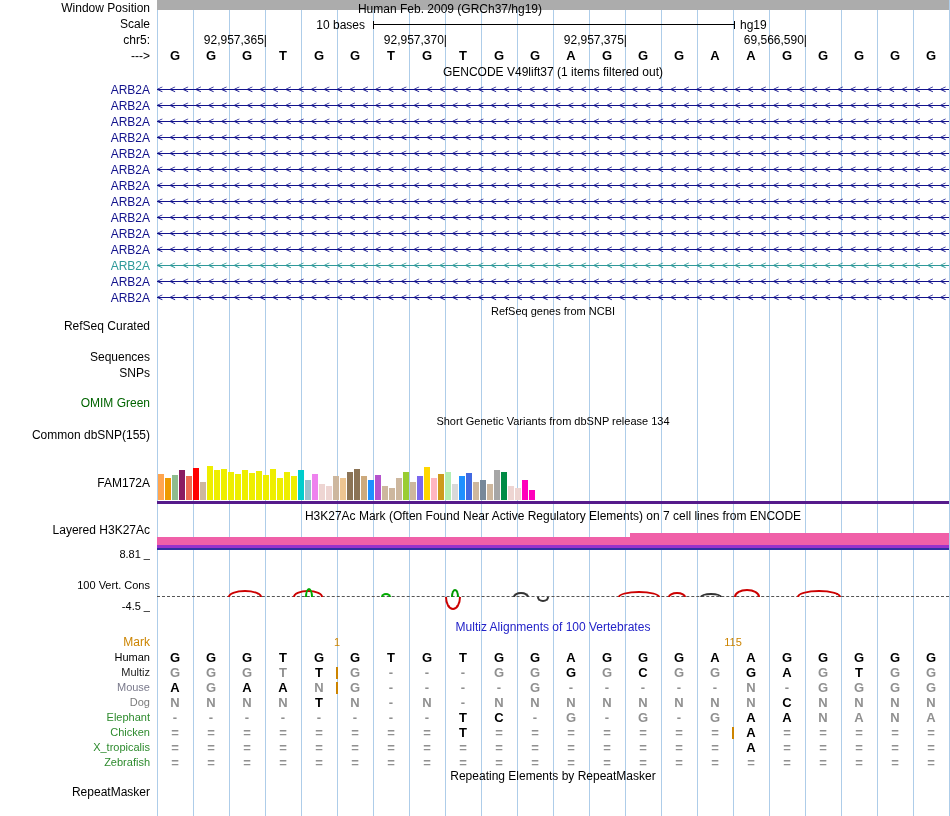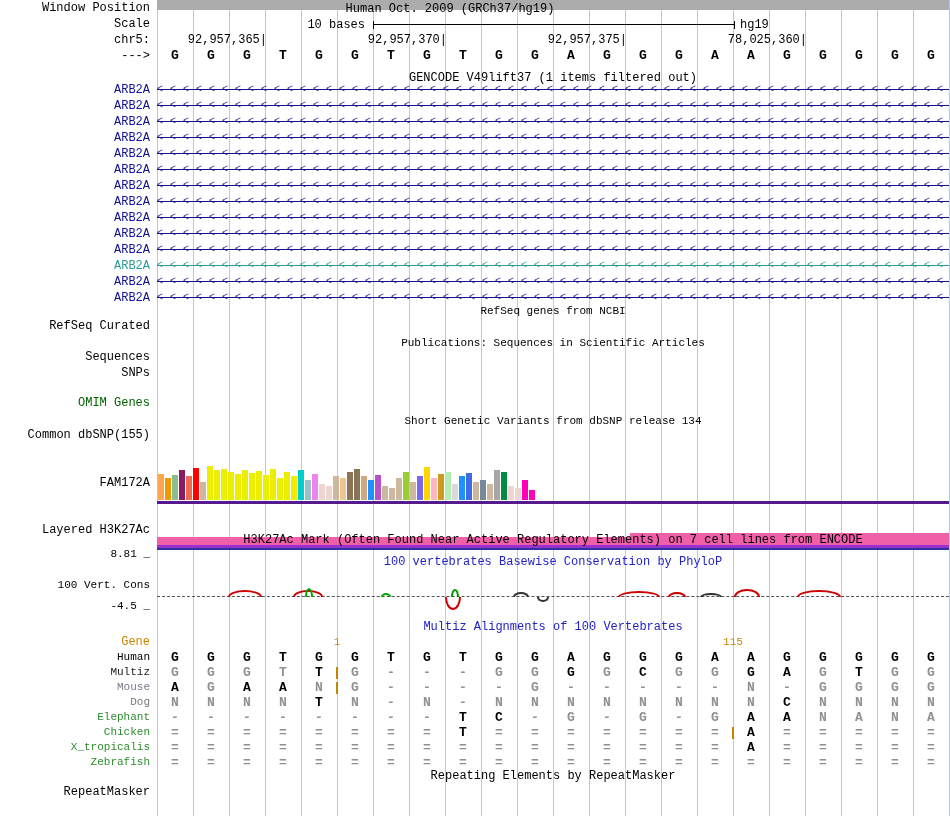--- a/index.html
+++ b/index.html
@@ -1,17 +1,17 @@
 <!DOCTYPE html>
 <html><head>
 <meta charset="utf-8">
 <style>
   html,body{margin:0;padding:0;background:#fff;}
   .browser{position:relative;width:950px;height:816px;background:#fff;overflow:hidden;
-           font-family:Liberation Mono, monospace;font-size:12px;color:#000;}
+           font-family:Liberation Sans, sans-serif;font-size:12px;color:#000;}
   .guide{position:absolute;top:0;height:816px;width:1px;background:#AECDE9;z-index:0;}
   .lbl{position:absolute;left:0;width:150px;text-align:right;white-space:nowrap;z-index:3;line-height:13px;}
   .ttl{position:absolute;left:157px;width:792px;text-align:center;white-space:nowrap;z-index:3;line-height:13px;}
   .small{font-size:11px;}
   .ruler-tick{position:absolute;width:110px;text-align:right;white-space:nowrap;z-index:2;line-height:13px;}
   .seq-cell{position:absolute;width:36px;text-align:center;font-weight:bold;font-size:13px;line-height:14px;z-index:1;}
   .mz-cell{position:absolute;width:36px;text-align:center;font-weight:bold;font-size:13px;line-height:14px;z-index:1;}
   .tx{position:absolute;left:157px;width:792px;height:11px;overflow:hidden;white-space:nowrap;
       font-size:10px;line-height:11px;letter-spacing:7px;z-index:1;}
   .refseq-line{position:absolute;left:157px;width:792px;height:2px;background:#12128C;z-index:1;}
@@ -31,50 +31,48 @@
   .scale-bar{position:absolute;left:373px;top:21px;width:360px;height:8px;
              border-left:1px solid #000;border-right:1px solid #000;
              background:linear-gradient(to bottom,transparent 3px,#000 3px,#000 4px,transparent 4px);z-index:2;}
 </style>
 </head>
 <body>
 
 <div class="browser" id="tracks">
 
   <div class="lbl" style="top:2px">Window Position</div>
-  <div style="position:absolute;left:250px;top:2px;width:400px;text-align:center;z-index:3">Human Oct. 2009 (GRCh37/hg19)</div>
+  <div style="position:absolute;left:250px;top:2px;width:400px;text-align:center;z-index:3">Human Feb. 2009 (GRCh37/hg19)</div>
 
   <div class="lbl" style="top:18px">Scale</div>
   <div style="position:absolute;left:157px;top:18px;width:208px;text-align:right;z-index:3">10 bases</div>
   <div class="scale-bar"></div>
   <div style="position:absolute;left:740px;top:18px;z-index:3">hg19</div>
 
   <div class="lbl" style="top:34px">chr5:</div>
   <div class="lbl" style="top:50px">---&gt;</div>
 
-  <div class="ttl" style="top:72px">GENCODE V49lift37 (1 items filtered out)</div>
+  <div class="ttl" style="top:66px">GENCODE V49lift37 (1 items filtered out)</div>
   <div class="ttl small" style="top:305px">RefSeq genes from NCBI</div>
-  <div class="ttl small" style="top:337px">Publications: Sequences in Scientific Articles</div>
   <div class="ttl small" style="top:415px">Short Genetic Variants from dbSNP release 134</div>
-  <div class="ttl" style="top:534px">H3K27Ac Mark (Often Found Near Active Regulatory Elements) on 7 cell lines from ENCODE</div>
-  <div class="ttl" style="top:556px;color:#2222C8">100 vertebrates Basewise Conservation by PhyloP</div>
+  <div class="ttl" style="top:510px">H3K27Ac Mark (Often Found Near Active Regulatory Elements) on 7 cell lines from ENCODE</div>
   <div class="ttl" style="top:621px;color:#2222C8">Multiz Alignments of 100 Vertebrates</div>
   <div class="ttl" style="top:770px">Repeating Elements by RepeatMasker</div>
 
   <div class="lbl" style="top:320px">RefSeq Curated</div>
   <div class="lbl" style="top:351px">Sequences</div>
   <div class="lbl" style="top:367px">SNPs</div>
-  <div class="lbl" style="top:397px;color:#006400">OMIM Genes</div>
+  <div class="lbl" style="top:397px;color:#006400">OMIM Green</div>
   <div class="lbl" style="top:429px">Common dbSNP(155)</div>
   <div class="lbl" style="top:477px">FAM172A</div>
   <div class="lbl" style="top:524px">Layered H3K27Ac</div>
   <div class="lbl small" style="top:548px">8.81 _</div>
   <div class="lbl small" style="top:579px">100 Vert. Cons</div>
   <div class="lbl small" style="top:600px">-4.5 _</div>
-  <div class="lbl" style="top:636px;color:#CC8400">Gene</div>
+  <div class="lbl" style="top:636px;color:#CC8400">Mark</div>
   <div class="lbl" style="top:786px">RepeatMasker</div>
 
   <div class="refseq-line"></div>
   <div class="omim-bar"></div>
   <div class="gtex-base" style="top:501px"></div>
   <div class="h3k-a"></div>
   <div class="h3k-b"></div>
   <div class="h3k-c"></div>
   <div class="h3k-d"></div>
   <div class="cons-line" style="top:596px"></div>
@@ -119,21 +117,21 @@
     <div class="seq-cell" style="left: 697px; top: 49px;">A</div>
     <div class="seq-cell" style="left: 733px; top: 49px;">A</div>
     <div class="seq-cell" style="left: 769px; top: 49px;">G</div>
     <div class="seq-cell" style="left: 805px; top: 49px;">G</div>
     <div class="seq-cell" style="left: 841px; top: 49px;">G</div>
     <div class="seq-cell" style="left: 877px; top: 49px;">G</div>
     <div class="seq-cell" style="left: 913px; top: 49px;">G</div>
     <div class="ruler-tick" style="left: 157px; top: 34px;">92,957,365|</div>
     <div class="ruler-tick" style="left: 337px; top: 34px;">92,957,370|</div>
     <div class="ruler-tick" style="left: 517px; top: 34px;">92,957,375|</div>
-    <div class="ruler-tick" style="left: 697px; top: 34px;">78,025,360|</div>
+    <div class="ruler-tick" style="left: 697px; top: 34px;">69,566,590|</div>
     <div class="lbl" style="top: 84px; color: rgb(18, 18, 140);">ARB2A</div>
     <div class="tx" style="top: 84px; color: rgb(18, 18, 140); background: linear-gradient(transparent 5px, rgb(18, 18, 140) 5px, rgb(18, 18, 140) 6px, transparent 6px);">&lt;&lt;&lt;&lt;&lt;&lt;&lt;&lt;&lt;&lt;&lt;&lt;&lt;&lt;&lt;&lt;&lt;&lt;&lt;&lt;&lt;&lt;&lt;&lt;&lt;&lt;&lt;&lt;&lt;&lt;&lt;&lt;&lt;&lt;&lt;&lt;&lt;&lt;&lt;&lt;&lt;&lt;&lt;&lt;&lt;&lt;&lt;&lt;&lt;&lt;&lt;&lt;&lt;&lt;&lt;&lt;&lt;&lt;&lt;&lt;&lt;&lt;&lt;&lt;&lt;&lt;&lt;&lt;&lt;&lt;</div>
     <div class="lbl" style="top: 100px; color: rgb(18, 18, 140);">ARB2A</div>
     <div class="tx" style="top: 100px; color: rgb(18, 18, 140); background: linear-gradient(transparent 5px, rgb(18, 18, 140) 5px, rgb(18, 18, 140) 6px, transparent 6px);">&lt;&lt;&lt;&lt;&lt;&lt;&lt;&lt;&lt;&lt;&lt;&lt;&lt;&lt;&lt;&lt;&lt;&lt;&lt;&lt;&lt;&lt;&lt;&lt;&lt;&lt;&lt;&lt;&lt;&lt;&lt;&lt;&lt;&lt;&lt;&lt;&lt;&lt;&lt;&lt;&lt;&lt;&lt;&lt;&lt;&lt;&lt;&lt;&lt;&lt;&lt;&lt;&lt;&lt;&lt;&lt;&lt;&lt;&lt;&lt;&lt;&lt;&lt;&lt;&lt;&lt;&lt;&lt;&lt;&lt;</div>
     <div class="lbl" style="top: 116px; color: rgb(18, 18, 140);">ARB2A</div>
     <div class="tx" style="top: 116px; color: rgb(18, 18, 140); background: linear-gradient(transparent 5px, rgb(18, 18, 140) 5px, rgb(18, 18, 140) 6px, transparent 6px);">&lt;&lt;&lt;&lt;&lt;&lt;&lt;&lt;&lt;&lt;&lt;&lt;&lt;&lt;&lt;&lt;&lt;&lt;&lt;&lt;&lt;&lt;&lt;&lt;&lt;&lt;&lt;&lt;&lt;&lt;&lt;&lt;&lt;&lt;&lt;&lt;&lt;&lt;&lt;&lt;&lt;&lt;&lt;&lt;&lt;&lt;&lt;&lt;&lt;&lt;&lt;&lt;&lt;&lt;&lt;&lt;&lt;&lt;&lt;&lt;&lt;&lt;&lt;&lt;&lt;&lt;&lt;&lt;&lt;&lt;</div>
     <div class="lbl" style="top: 132px; color: rgb(18, 18, 140);">ARB2A</div>
     <div class="tx" style="top: 132px; color: rgb(18, 18, 140); background: linear-gradient(transparent 5px, rgb(18, 18, 140) 5px, rgb(18, 18, 140) 6px, transparent 6px);">&lt;&lt;&lt;&lt;&lt;&lt;&lt;&lt;&lt;&lt;&lt;&lt;&lt;&lt;&lt;&lt;&lt;&lt;&lt;&lt;&lt;&lt;&lt;&lt;&lt;&lt;&lt;&lt;&lt;&lt;&lt;&lt;&lt;&lt;&lt;&lt;&lt;&lt;&lt;&lt;&lt;&lt;&lt;&lt;&lt;&lt;&lt;&lt;&lt;&lt;&lt;&lt;&lt;&lt;&lt;&lt;&lt;&lt;&lt;&lt;&lt;&lt;&lt;&lt;&lt;&lt;&lt;&lt;&lt;&lt;</div>
     <div class="lbl" style="top: 148px; color: rgb(18, 18, 140);">ARB2A</div>
     <div class="tx" style="top: 148px; color: rgb(18, 18, 140); background: linear-gradient(transparent 5px, rgb(18, 18, 140) 5px, rgb(18, 18, 140) 6px, transparent 6px);">&lt;&lt;&lt;&lt;&lt;&lt;&lt;&lt;&lt;&lt;&lt;&lt;&lt;&lt;&lt;&lt;&lt;&lt;&lt;&lt;&lt;&lt;&lt;&lt;&lt;&lt;&lt;&lt;&lt;&lt;&lt;&lt;&lt;&lt;&lt;&lt;&lt;&lt;&lt;&lt;&lt;&lt;&lt;&lt;&lt;&lt;&lt;&lt;&lt;&lt;&lt;&lt;&lt;&lt;&lt;&lt;&lt;&lt;&lt;&lt;&lt;&lt;&lt;&lt;&lt;&lt;&lt;&lt;&lt;&lt;</div>

